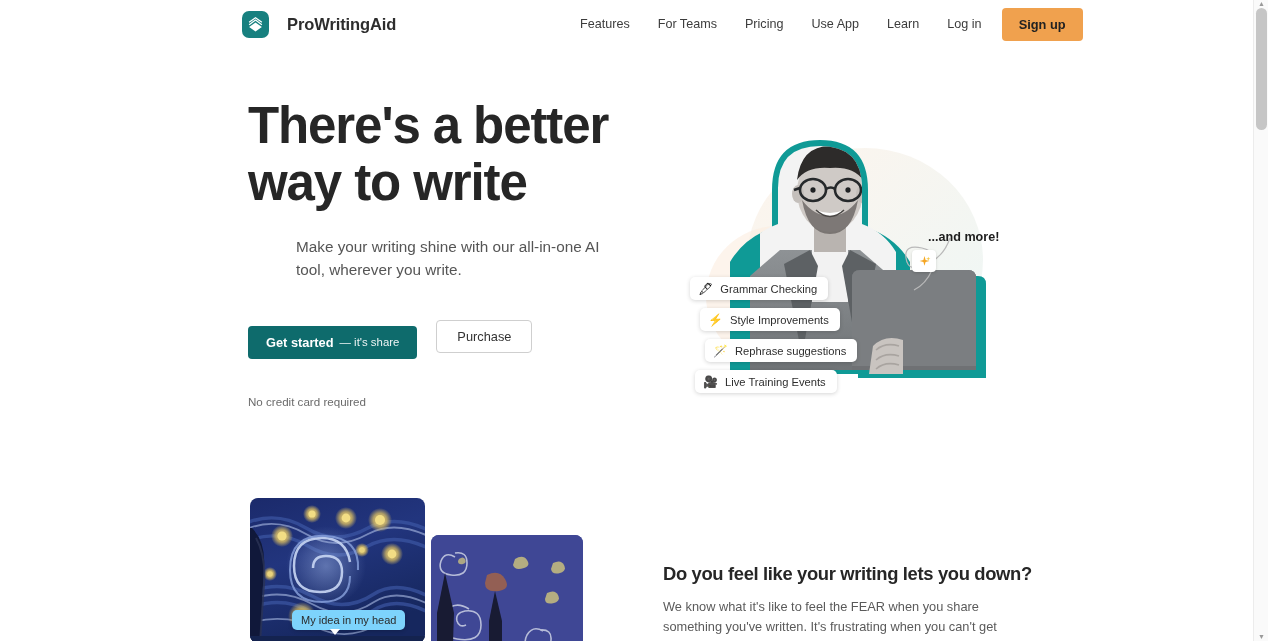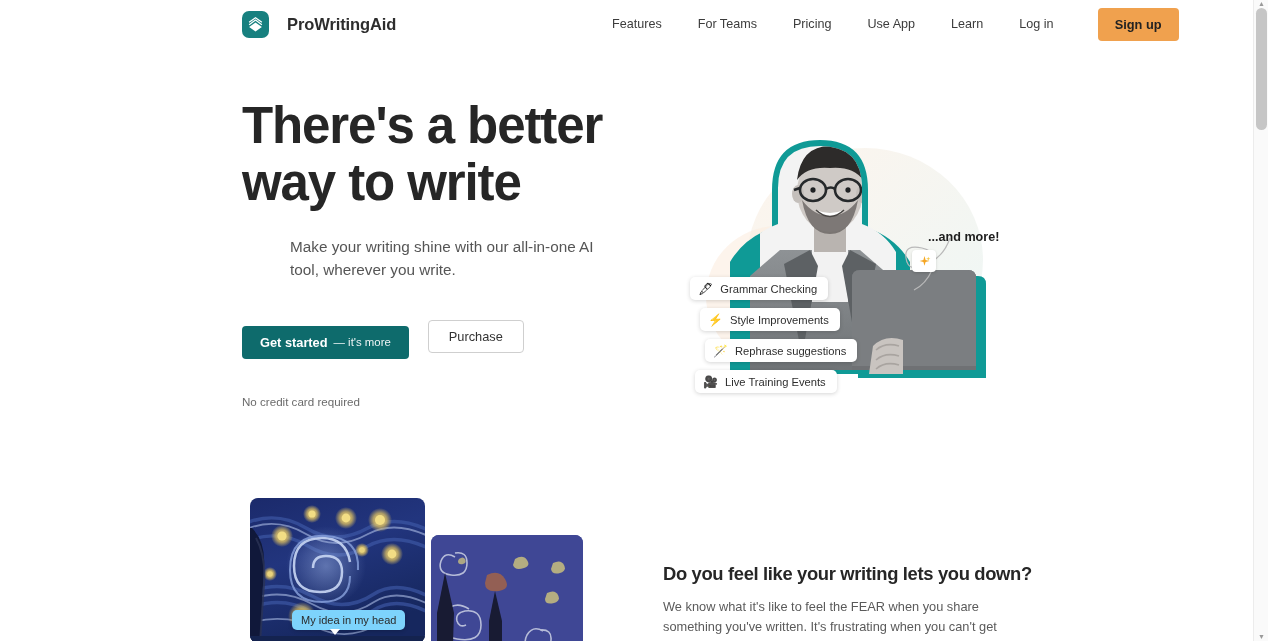--- a/index.html
+++ b/index.html
@@ -81,36 +81,36 @@
   .brand-name {
     font-size: 16.5px;
     font-weight: bold;
     color: #2d2d2d;
     letter-spacing: -0.1px;
     white-space: nowrap;
   }
 
   .main-nav {
     position: absolute;
-    left: 600px;
-    display: flex;
-    align-items: center;
-    gap: 12px;
+    left: 568px;
+    display: flex;
+    align-items: center;
+    gap: 4px;
   }
   .nav-link {
     font-size: 12.6px;
     color: #3c3c3c;
     text-decoration: none;
     padding: 6px 12px;
     white-space: nowrap;
     cursor: pointer;
   }
 
   .signup-btn {
-    margin-left: 20px;
+    margin-left: 4px;
     background: #f0a14e;
     color: #222222;
     font-size: 12.8px;
     font-weight: bold;
     border: none;
     border-radius: 4px;
     padding: 9px 17px;
     cursor: pointer;
     white-space: nowrap;
   }
@@ -118,21 +118,21 @@
   
   .hero {
     position: absolute;
     top: 48px; left: 0;
     width: 1253px;
     height: 420px;
   }
 
   .hero-copy {
     position: absolute;
-    left: 242px;
+    left: 248px;
     top: 50px;
     width: 400px;
   }
 
   .hero-title {
     font-size: 51px;
     line-height: 1.11;
     font-weight: bold;
     color: #262626;
     letter-spacing: -1.1px;
@@ -372,21 +372,21 @@
   <section class="hero">
 
     <div class="hero-copy">
       <h1 class="hero-title">There's a better
 way to write</h1>
       <p class="hero-sub">Make your writing shine with our all-in-one AI tool, wherever you write.</p>
 
       <div class="hero-actions">
         <button class="btn-primary">
           <span>Get started</span>
-          <span class="free-note">— it's more</span>
+          <span class="free-note">— it's share</span>
         </button>
         <button class="btn-secondary">Purchase</button>
       </div>
 
       <p class="no-card-note">No credit card required</p>
     </div>
 
     <div class="hero-art">
 
       <svg width="350" height="320" viewBox="0 0 350 320">

